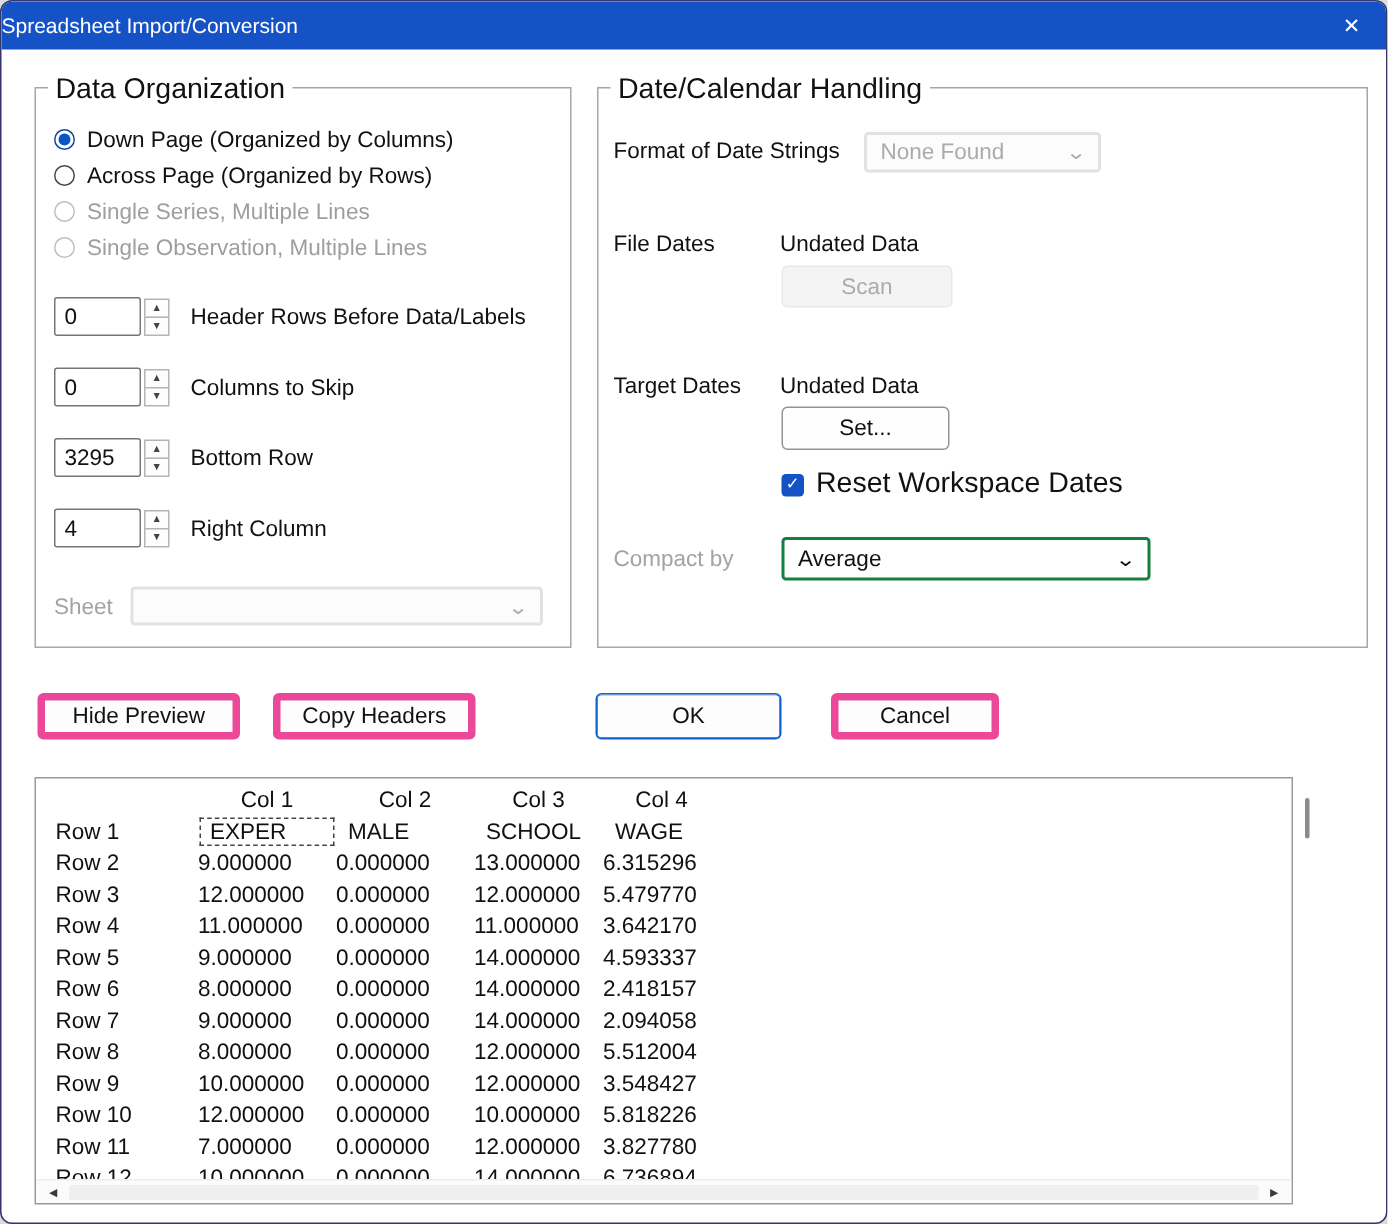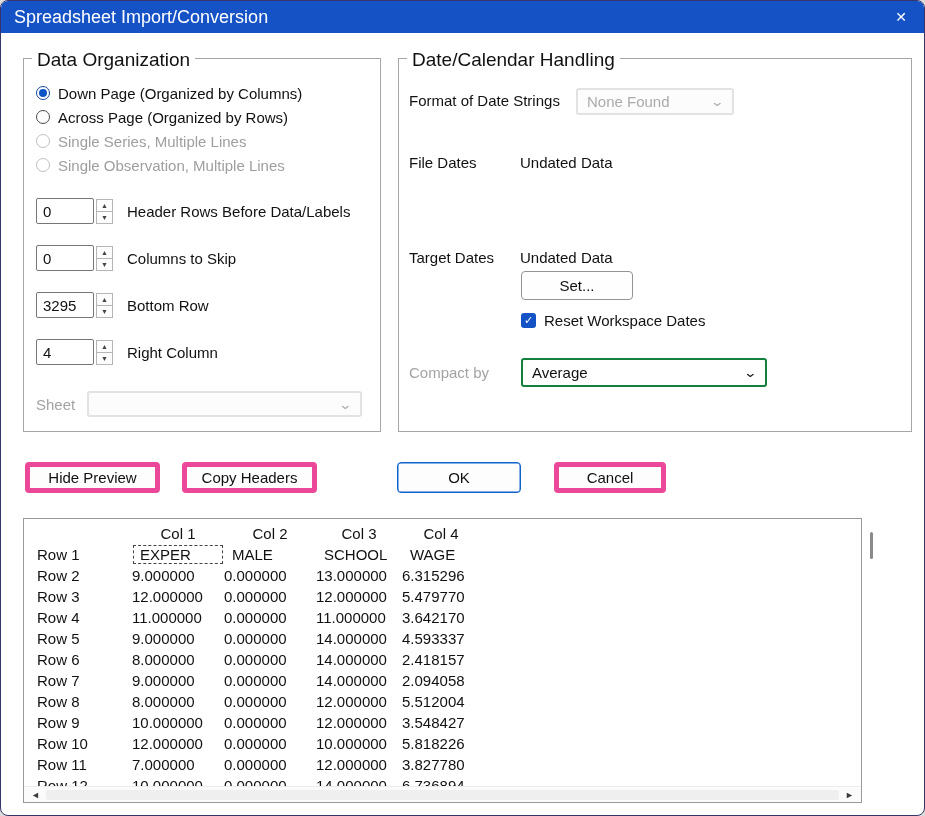--- a/index.html
+++ b/index.html
@@ -1,20 +1,20 @@
 <!DOCTYPE html>
 <html><head>
 <meta charset="utf-8">
 <style>
   *{box-sizing:border-box;margin:0;padding:0}
   html,body{width:925px;height:816px}
   body{font-family:"Liberation Sans",sans-serif;background:#dcdcdc}
   .window{position:relative;width:925px;height:816px;background:#fff;border:1px solid #35356b;border-radius:8px;overflow:hidden}
   .titlebar{position:absolute;top:0;left:0;right:0;height:32px;background:#1552c6;display:flex;align-items:center;color:#fff}
-  .title{margin-left:13px;font-size:18px}
+  .title{font-size:14px}
   .closebtn{position:absolute;right:0;top:0;width:46px;height:32px;display:flex;align-items:center;justify-content:center;font-size:14px;color:#fff;cursor:default}
   .groupbox{position:absolute;border:1px solid #a6a6a6;background:#fff}
   .legend{position:absolute;top:-10px;left:8px;background:#fff;padding:0 5px;font-size:19px;color:#111;white-space:nowrap}
   #group-dataorg{left:22px;top:57px;width:358px;height:374px}
   #group-date{left:397px;top:57px;width:514px;height:374px}
 
   .radio-group{position:absolute;left:12px;top:22px}
   .radio-row{display:flex;align-items:center;height:24px;font-size:15px;color:#111}
   .radio-row.disabled{color:#9e9e9e}
   .radio{width:14px;height:14px;border:1px solid #4a4a4a;border-radius:50%;margin-right:8px;position:relative;background:#fff;flex:0 0 14px}
@@ -38,21 +38,21 @@
   .chev{font-size:13px;line-height:1;transform:scaleX(1.3)}
 
   .glabel{position:absolute;font-size:15px;color:#111;white-space:nowrap}
   .glabel.dim{color:#a3a3a3}
   .gbtn{position:absolute;background:#fefefe;border:1px solid #949494;border-radius:4px;font-family:"Liberation Sans",sans-serif;font-size:15px;color:#111}
   .gbtn.disabled{background:#f4f4f4;border-color:#e8e8e8;color:#ababab}
 
   .checkrow{position:absolute;display:flex;align-items:center}
   .checkbox{width:15px;height:15px;background:#1353c5;border-radius:3px;display:flex;align-items:center;justify-content:center;margin-right:8px;flex:0 0 15px}
   .checkmark{color:#fff;font-size:11px;line-height:1}
-  .cklabel{font-size:15px;color:#111;white-space:nowrap}
+  .cklabel{font-size:19px;color:#111;white-space:nowrap}
 
   .btn{position:absolute;top:461px;height:31px;background:#fdfdfd;border:5px solid #ec4899;border-radius:4px;font-family:"Liberation Sans",sans-serif;font-size:15px;color:#111}
   .btn.default{border:1px solid #0f62cc;box-shadow:inset 0 0 0 0.5px #0f62cc}
 
   .preview{position:absolute;left:22px;top:517px;width:839px;height:285px;border:1px solid #9a9a9a;background:#fff;overflow:hidden;font-size:15px;color:#111}
   .thead,.trow{display:grid;grid-template-columns:108px 92px 92px 86px 78px;height:21px;line-height:21px}
   .thead{margin-top:4px}
   .cell{white-space:nowrap;overflow:hidden}
   .cell.head{text-align:center}
   .cell.rowlab{padding-left:13px}
@@ -148,20 +148,21 @@
     <span class="legend">Date/Calendar Handling</span>
 
     <span class="glabel" style="left:10px;top:33px">Format of Date Strings</span>
     <div class="combo disabled" style="position:absolute;left:177px;top:29px;width:158px;height:27px">
       <span>None Found</span>
       <span class="chev">⌄</span>
     </div>
 
     <span class="glabel" style="left:10px;top:95px">File Dates</span>
     <span class="glabel" style="left:121px;top:95px">Undated Data</span>
+    <button class="gbtn disabled" style="left:122px;top:118px;width:114px;height:28px">Scan</button>
 
     <span class="glabel" style="left:10px;top:190px">Target Dates</span>
     <span class="glabel" style="left:121px;top:190px">Undated Data</span>
     <button class="gbtn" style="left:122px;top:212px;width:112px;height:29px">Set...</button>
 
     <div class="checkrow" style="left:122px;top:253px">
       <span class="checkbox">
           <span class="checkmark">✓</span>
         </span>
       <span class="cklabel">Reset Workspace Dates</span>

